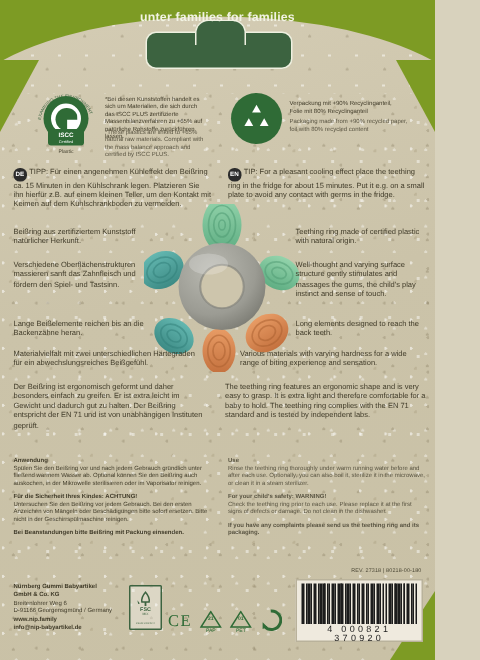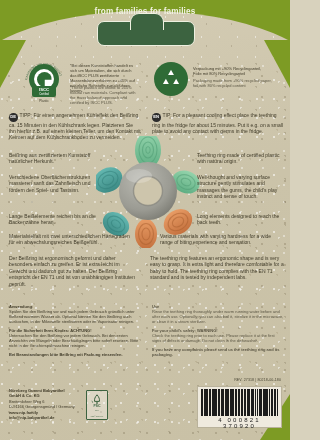--- a/index.html
+++ b/index.html
@@ -173,21 +173,21 @@
 <div id="pack">
 
   <div class="kraft"></div>
 
   <div class="topband">
     <div class="dome"></div>
   </div>
   <div class="leftgreen"></div>
   <div class="rightgreen"></div>
 
-  <div class="tagline">from families for families</div>
+  <div class="tagline">unter families for families</div>
   <div class="hangtab"></div>
 
   <div class="iscc">
     <svg class="arcw" viewBox="0 0 40 40">
       <defs>
           <path id="arcp" d="M 3,22 A 17,17 0 0 1 37,22"></path>
         </defs>
       <text font-size="2.9" fill="#3c6340" font-family="Liberation Sans, sans-serif">
         <textPath href="#arcp" startOffset="4%">EXAMINING THE ENVIRONMENT</textPath>
       </text>
@@ -333,20 +333,45 @@
     <svg class="tree" width="12" height="11" viewBox="0 0 12 11">
       <path d="M6 .8 C4 3 3.2 5.2 3.6 7.4 L8.4 7.4 C8.8 5.2 8 3 6 .8 Z" fill="none" stroke="#3c6340" stroke-width="1"></path>
       <path d="M5.4 7.4 L5.4 10 L6.6 10 L6.6 7.4 Z" fill="#3c6340"></path>
       <path d="M.6 6.2 L2.2 8.4 L1.1 8.6 Z" fill="#3c6340"></path>
     </svg>
     <div class="lbl">FSC</div>
     <div class="lbl2">MIX</div>
     <div class="lbl3">FSC® C014047</div>
   </div>
 
+  <div class="marks">
+    <span class="ce">CE</span>
+
+    <span class="tri">
+      <svg width="15" height="12" viewBox="0 0 15 12">
+        <path d="M7.5 .8 L14 11 L1 11 Z" fill="none" stroke="#2f6b36" stroke-width="1"></path>
+      </svg>
+      <span class="num">21</span>
+      <span class="cap">PAP</span>
+    </span>
+
+    <span class="tri">
+      <svg width="15" height="12" viewBox="0 0 15 12">
+        <path d="M7.5 .8 L14 11 L1 11 Z" fill="none" stroke="#2f6b36" stroke-width="1"></path>
+      </svg>
+      <span class="num">01</span>
+      <span class="cap">PET</span>
+    </span>
+
+    <svg width="15" height="15" viewBox="0 0 16 16">
+      <path d="M8 1.4 A6.6 6.6 0 1 1 3.6 12.4" fill="none" stroke="#2f6b36" stroke-width="2.1"></path>
+      <path d="M2.2 9.4 L5.6 12.8 L2.2 14.2 Z" fill="#2f6b36"></path>
+      <text x="13" y="5" font-size="3.4" fill="#2f6b36" font-family="Liberation Sans, sans-serif">®</text>
+    </svg>
+  </div>
 
   <div class="revcode">REV. 27318  |  80218-00-180</div>
 
   <div class="barcode">
     <div class="bars" id="bars">
         <i style="width:1px"></i>
         <i style="width:2px;background:transparent"></i>
         <i style="width:3px"></i>
         <i style="width:2px;background:transparent"></i>
         <i style="width:2px"></i>

